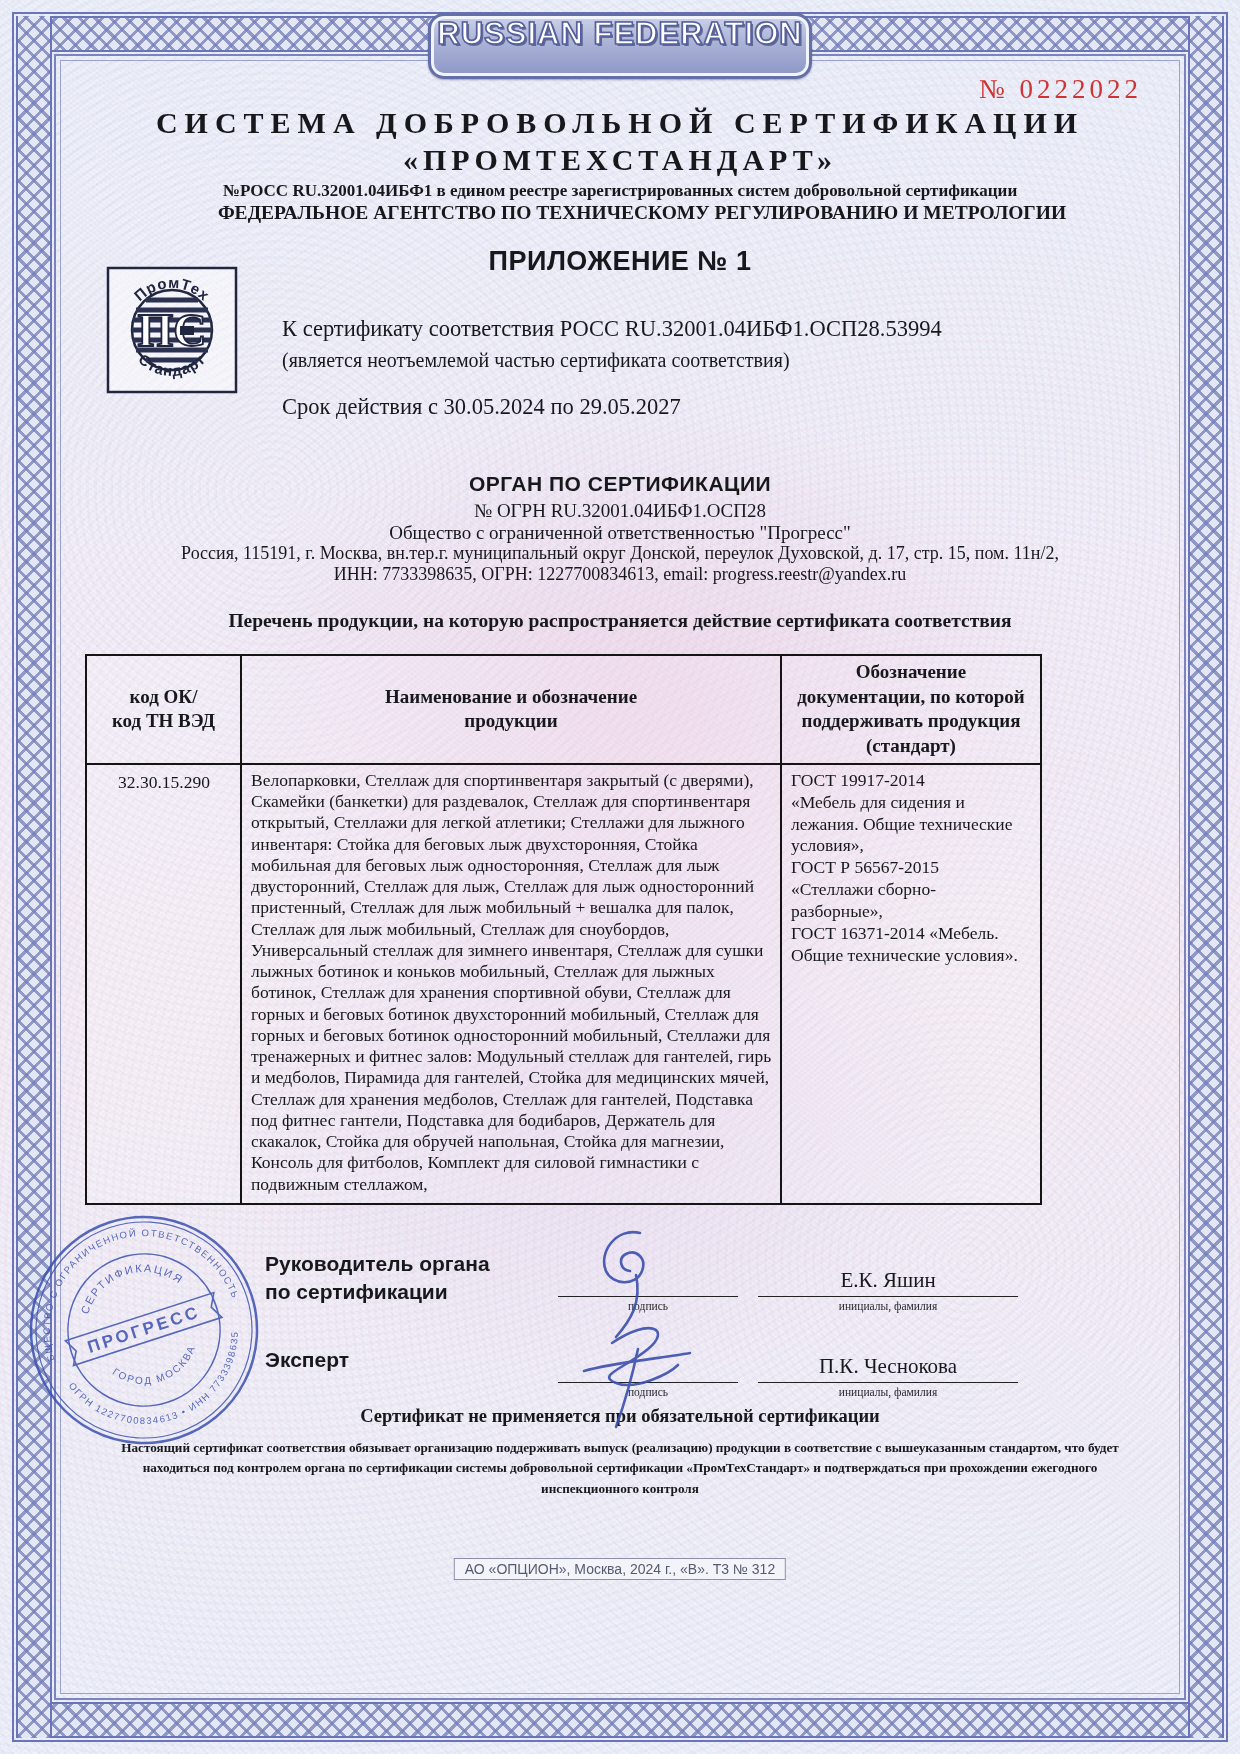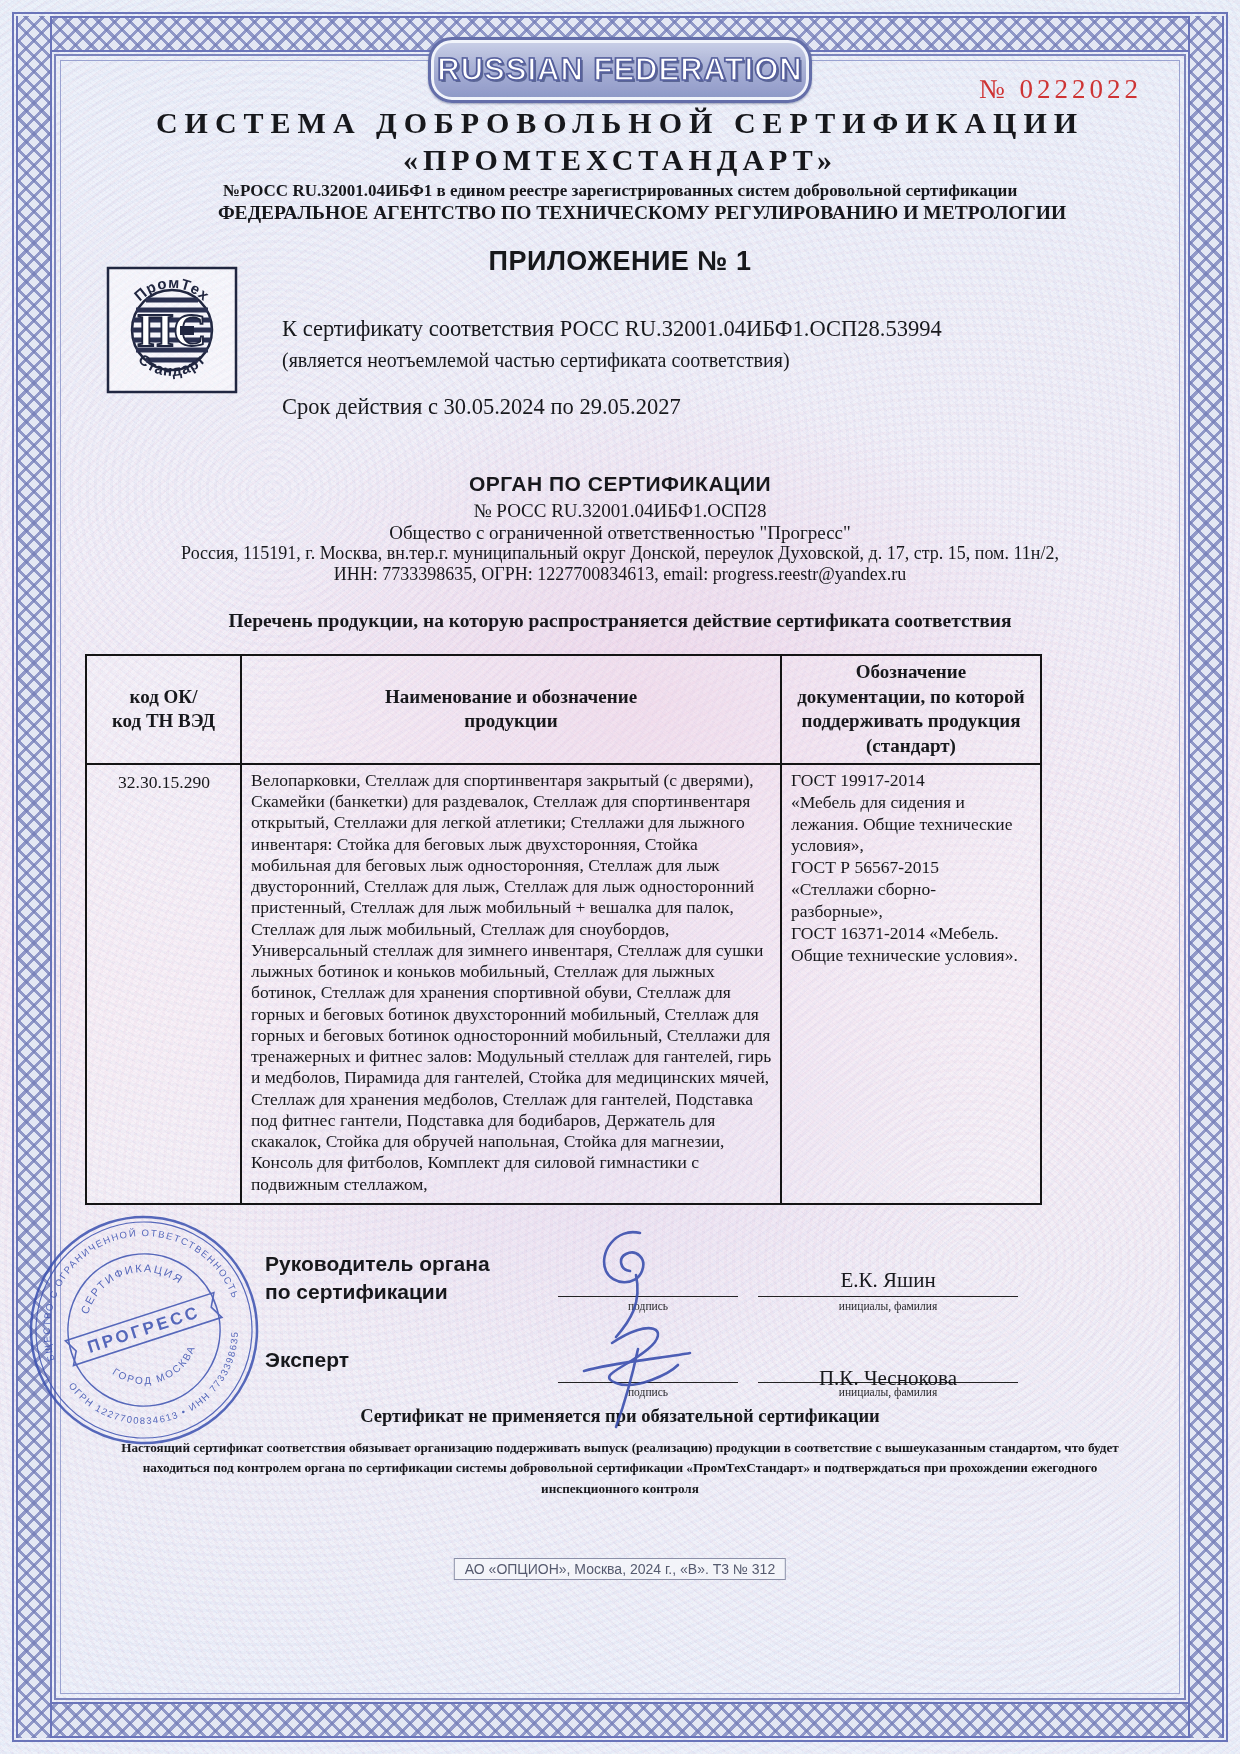--- a/index.html
+++ b/index.html
@@ -27,24 +27,24 @@
   .band-bottom{left:16px;right:16px;bottom:16px;height:32px;border-top:2px solid #6a74b8;border-bottom:2px solid #6a74b8;}
   .band-left{top:16px;bottom:16px;left:16px;width:32px;border-left:2px solid #6a74b8;border-right:2px solid #6a74b8;}
   .band-right{top:16px;bottom:16px;right:16px;width:32px;border-left:2px solid #6a74b8;border-right:2px solid #6a74b8;}
   .b-line-in1{position:absolute; inset:54px; border:2px solid #7b84bd; pointer-events:none;}
   .b-line-in2{position:absolute; inset:60px; border:1px solid #9aa2cf; pointer-events:none;}
 
   
   .plaque{
     position:absolute; left:50%; top:13px; transform:translateX(-50%);
     width:378px; height:60px; z-index:5; border:3px solid #646eae;
-    border:3px solid #646ea8; border-radius:24px;
+    border:3px solid #646ea8; border-radius:16px;
     background:linear-gradient(180deg,#ccd2e8 0%,#aab2d6 45%,#8d97c6 100%);
     box-shadow:inset 0 0 0 3px #f2f4fb, 0 1px 2px rgba(40,50,90,.4);
-    display:flex; align-items:center; justify-content:center;margin-top:24px;
+    display:flex; align-items:flex-start; justify-content:center;
   }
   .plaque span{
     font-family:"Liberation Sans", sans-serif; font-weight:bold; font-size:31px; letter-spacing:1px;
     color:#fff; -webkit-text-stroke:1.6px #555f9e;
     text-shadow:2px 2px 0 rgba(70,80,130,.75), -1px -1px 0 rgba(70,80,130,.4);
     white-space:nowrap;
   }
   .cert-no{
     position:absolute; top:74px; right:98px; z-index:4;
     color:#cf3434; font-size:27px; letter-spacing:4px; font-family:"Liberation Serif", serif;
@@ -92,21 +92,21 @@
   .sl2{left:558px; top:1382px; width:180px;}
   .nl1{left:758px; top:1296px; width:260px;}
   .nl2{left:758px; top:1382px; width:260px;}
   .cap{position:absolute; font-size:11.5px; color:#2a2a2e; text-align:center;}
   .cap-s1{left:558px; top:1300px; width:180px;}
   .cap-s2{left:558px; top:1386px; width:180px;}
   .cap-n1{left:758px; top:1300px; width:260px;}
   .cap-n2{left:758px; top:1386px; width:260px;}
   .name{position:absolute; font-size:21px; text-align:center;}
   .name1{left:758px; top:1268px; width:260px;}
-  .name2{left:758px; top:1354px; width:260px;margin-top:12px;}
+  .name2{left:758px; top:1354px; width:260px;}
 
   .sig-svg{position:absolute; left:520px; top:1225px; z-index:3;}
   .stamp-svg{position:absolute; left:22px; top:1208px; z-index:2; opacity:.85;}
   .logo-svg{position:absolute; left:106px; top:266px;}
 
   
   .note-b{position:absolute; left:0; right:0; top:1406px; font-weight:bold; font-size:18.5px;}
   .note-t{position:absolute; left:115px; top:1438px; width:1010px; font-weight:bold; font-size:13.2px; line-height:1.55; text-align:center;}
   .printbox{
     position:absolute; left:50%; top:1558px; transform:translateX(-50%); z-index:6;
@@ -162,21 +162,21 @@
     <text font-family="Liberation Sans, sans-serif" font-size="15" font-weight="bold" fill="#20263f" letter-spacing="1">
       <textPath href="#logo-arc-bot" startOffset="50%" text-anchor="middle">Стандарт</textPath>
     </text>
   </svg>
 
   <div class="certref1">К сертификату соответствия РОСС RU.32001.04ИБФ1.ОСП28.53994</div>
   <div class="certref2">(является неотъемлемой частью сертификата соответствия)</div>
   <div class="validity">Срок действия с 30.05.2024 по 29.05.2027</div>
 
   <div class="organ-h c">ОРГАН ПО СЕРТИФИКАЦИИ</div>
-  <div class="organ-1 c">№ РОСС RU.32001.04ИБФ1.ОСП28</div>
+  <div class="organ-1 c">№ ОГРН RU.32001.04ИБФ1.ОСП28</div>
   <div class="organ-2 c">Общество с ограниченной ответственностью "Прогресс"</div>
   <div class="organ-3 c">Россия, 115191, г. Москва, вн.тер.г. муниципальный округ Донской, переулок Духовской, д. 17, стр. 15, пом. 11н/2,</div>
   <div class="organ-4 c">ИНН: 7733398635, ОГРН: 1227700834613, email: progress.reestr@yandex.ru</div>
 
   <div class="listcap c">Перечень продукции, на которую распространяется действие сертификата соответствия</div>
 
   <div class="tbl">
     <div class="cell th sep pre">код ОК/
 код ТН ВЭД</div>
     <div class="cell th sep pre">Наименование и обозначение

